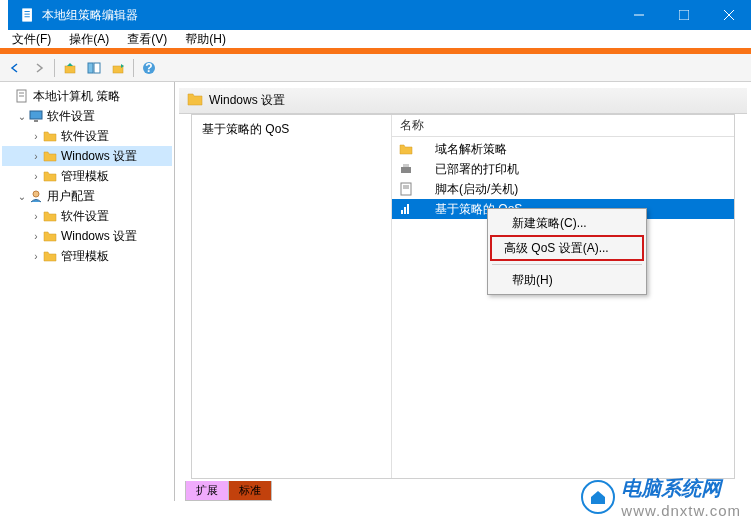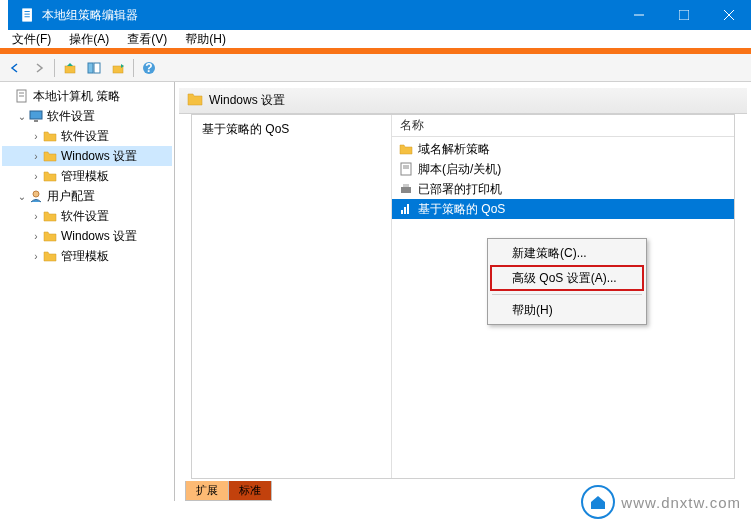--- a/index.html
+++ b/index.html
@@ -29,33 +29,33 @@
 .indent-2 { padding-left: 28px; }
 
 .content { flex: 1; display: flex; flex-direction: column; position: relative; }
 .content-header { height: 26px; background: linear-gradient(#f4f4f4,#e9e9e9); border-bottom: 1px solid #d0d0d0; display: flex; align-items: center; padding: 0 8px; margin: 6px 4px 0 4px; }
 .content-header .ficon { margin-right: 6px; }
 .content-body { flex: 1; display: flex; border: 1px solid #d0d0d0; margin: 0 16px; }
 .desc-col { width: 200px; border-right: 1px solid #e0e0e0; padding: 6px 10px; }
 .list-col { flex: 1; position: relative; }
 .list-header { height: 22px; border-bottom: 1px solid #e0e0e0; display: flex; align-items: center; padding: 0 8px; font-weight: normal; color: #333; }
 .list-body { padding: 2px 0; }
-.list-row { height: 20px; display: flex; align-items: center; padding: 0 6px; gap: 4px; }
+.list-row { height: 20px; display: flex; align-items: center; padding: 0 6px; gap: 21px; }
 .list-row .licon { width: 16px; height: 16px; display: flex; align-items: center; justify-content: center; }
 .list-row.selected { background: #0078d7; color: #fff; }
 
 .tabs { height: 22px; display: flex; align-items: flex-end; padding-left: 6px; margin: 0 4px; }
 .tab { border: 1px solid #c0c0c0; border-top: none; padding: 2px 10px; background: #c2410c; margin-right: -1px; font-size: 11px; }
-.tab.active { background: #fdba74; }
+.tab.active { background: #f0abfc; }
 
 .statusbar { height: 22px; border-top: 1px solid #c0c0c0; background: #f0f0f0; display: flex; align-items: center; padding: 0 8px; margin-top: 44px; }
 
-.context-menu { position: absolute; left: 487px; top: 238px; width: 160px; background: #f5f5f5; border: 1px solid #a0a0a0; box-shadow: 2px 2px 4px rgba(0,0,0,0.25); padding: 2px; }
+.context-menu { position: absolute; left: 487px; top: 208px; width: 160px; background: #f5f5f5; border: 1px solid #a0a0a0; box-shadow: 2px 2px 4px rgba(0,0,0,0.25); padding: 2px; }
 .ctx-item { height: 24px; display: flex; align-items: center; padding: 0 22px; }
-.ctx-item.highlighted { border: 2px solid #d01818; padding: 0 20px; height: 26px; }
+.ctx-item.highlighted { border: 2px solid #d01818; padding: 0 12px; height: 26px; }
 .ctx-sep { height: 1px; background: #d0d0d0; margin: 3px 2px; }
 
 .watermark { position: absolute; right: 10px; bottom: 6px; display: flex; align-items: center; gap: 6px; opacity: 0.9; }
 .watermark-text { color: #0066cc; font-size: 20px; font-weight: bold; font-style: italic; }
 .watermark-sub { color: #888; font-size: 15px; letter-spacing: 1px; }
 .wm-logo { width: 34px; height: 34px; border-radius: 50%; border: 2px solid #0078d7; display: flex; align-items: center; justify-content: center; }
 
 
 .folder-svg { fill: #f5c041; stroke: #d09820; stroke-width: 0.5; }
 </style>
@@ -246,35 +246,35 @@
             <span class="licon">
                 <svg width="14" height="12">
                   <path d="M1 2 L5 2 L6 4 L13 4 L13 11 L1 11 Z" class="folder-svg"></path>
                 </svg>
               </span>
             <span>域名解析策略</span>
           </div>
           <div class="list-row">
             <span class="licon">
                 <svg width="14" height="14">
+                  <rect x="2" y="5" width="10" height="6" fill="#888"></rect>
+                  <rect x="4" y="2" width="6" height="3" fill="#ccc"></rect>
+                </svg>
+              </span>
+            <span>已部署的打印机</span>
+          </div>
+          <div class="list-row">
+            <span class="licon">
+                <svg width="14" height="14">
                   <rect x="2" y="1" width="10" height="12" fill="#fff" stroke="#888"></rect>
                   <line x1="4" y1="4" x2="10" y2="4" stroke="#888"></line>
                   <line x1="4" y1="6" x2="10" y2="6" stroke="#888"></line>
                 </svg>
               </span>
             <span>脚本(启动/关机)</span>
-          </div>
-          <div class="list-row">
-            <span class="licon">
-                <svg width="14" height="14">
-                  <rect x="2" y="5" width="10" height="6" fill="#888"></rect>
-                  <rect x="4" y="2" width="6" height="3" fill="#ccc"></rect>
-                </svg>
-              </span>
-            <span>已部署的打印机</span>
           </div>
           <div class="list-row selected">
             <span class="licon">
                 <svg width="14" height="14">
                   <rect x="2" y="8" width="2" height="4" fill="#fff"></rect>
                   <rect x="5" y="5" width="2" height="7" fill="#fff"></rect>
                   <rect x="8" y="2" width="2" height="10" fill="#fff"></rect>
                 </svg>
               </span>
             <span>基于策略的 QoS</span>
@@ -300,15 +300,16 @@
   <div class="ctx-item">帮助(H)</div>
 </div>
 
 <div class="watermark">
   <div class="wm-logo">
     <svg width="20" height="20">
         <path d="M3 10 L10 4 L17 10 L17 17 L3 17 Z" fill="#0078d7"></path>
       </svg>
   </div>
   <div>
+    <div class="watermark-text">电脑系统网</div>
     <div class="watermark-sub">www.dnxtw.com</div>
   </div>
 </div>
 
 </body></html>

